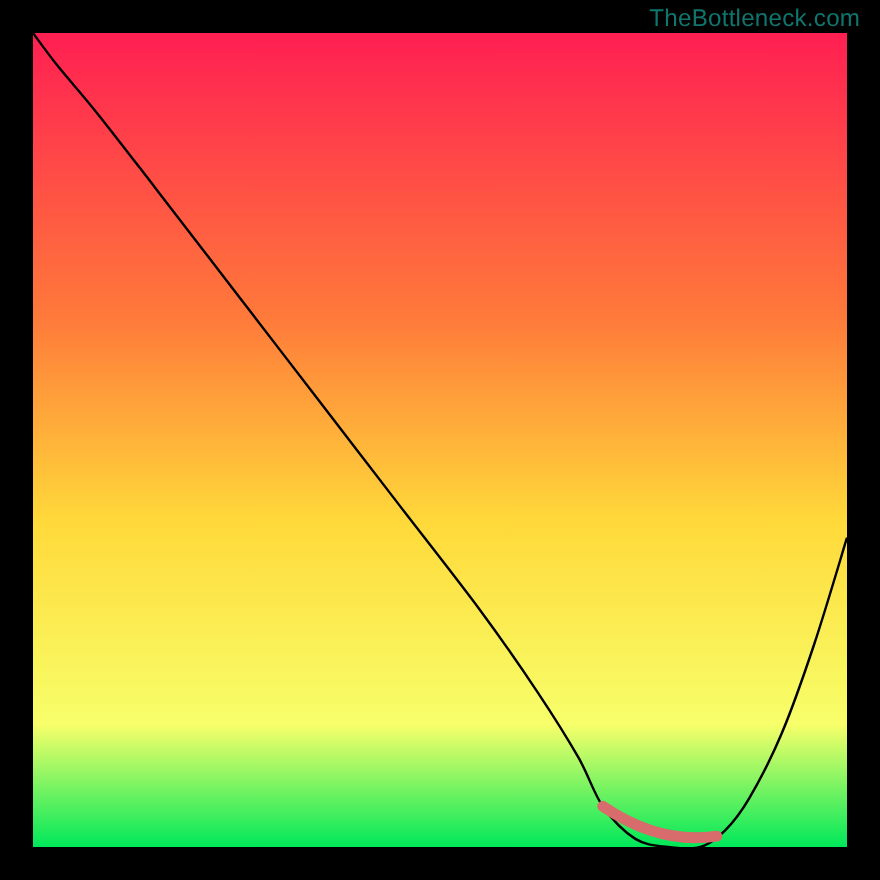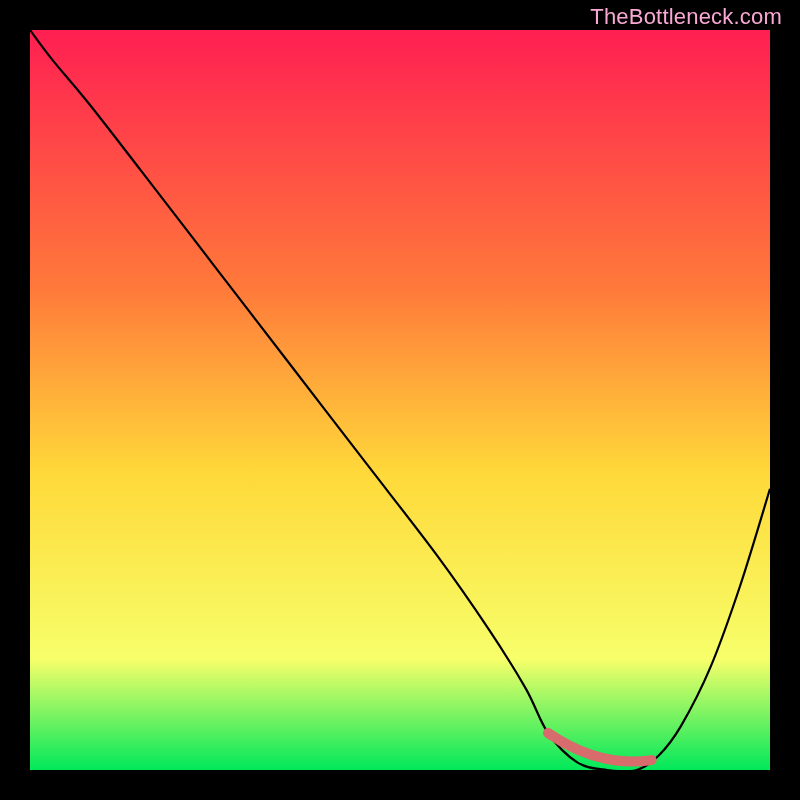--- a/index.html
+++ b/index.html
@@ -14,21 +14,21 @@
   .frame {
     position: relative;
     width: 800px;
     height: 800px;
     background: #000;
   }
   .watermark {
     position: absolute;
     top: 4px;
     right: 18px;
-    color: #f9a8d4;
+    color: #0f766e;
     font-size: 22px;
     font-weight: 500;
     letter-spacing: 0.2px;
     user-select: none;
   }
   .plot {
     position: absolute;
     left: 30px;
     top: 30px;
     width: 740px;

